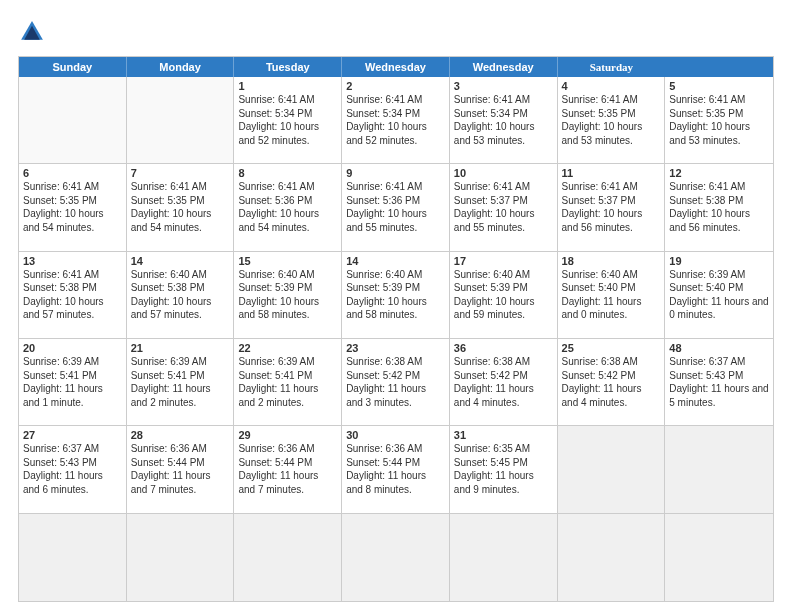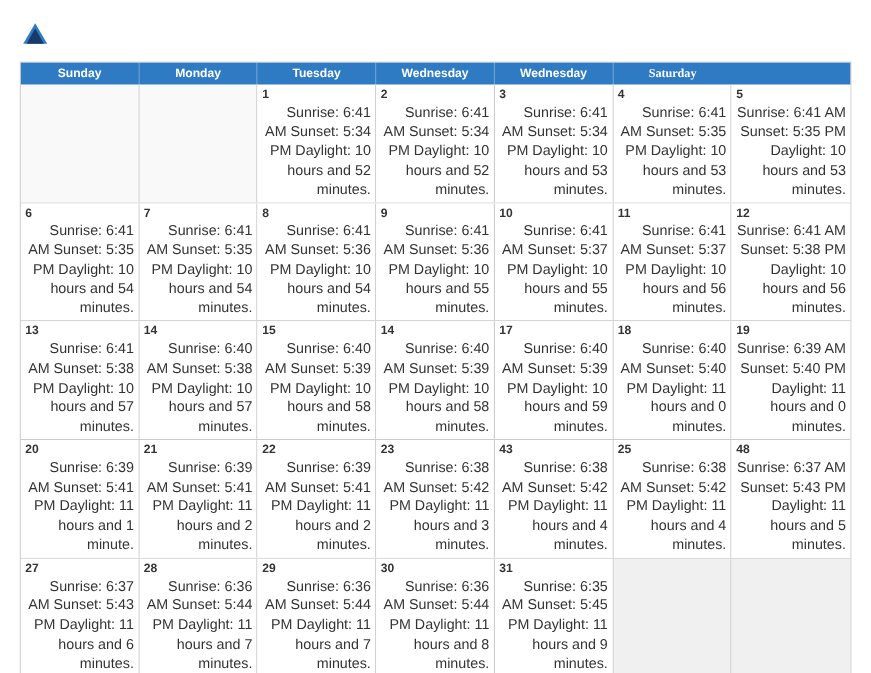--- a/index.html
+++ b/index.html
@@ -96,24 +96,23 @@
     .cal-cell.empty { background: #f9f9f9; }
     .cal-cell.shaded { background: #f0f0f0; }
     .day-num {
       font-size: 11px;
       font-weight: bold;
       color: #333;
       display: block;
       margin-bottom: 1px;
     }
     .cell-info {
-      font-size: 13px;
+      font-size: 10px;
       color: #333;
       line-height: 1.35;
-      text-align: right;
     }
   </style>
 </head>
 <body>
 
 <div class="page">
   <div class="header">
     <div class="logo">
       <svg class="logo-icon" viewBox="0 0 36 36">
         <rect x="0" y="0" width="36" height="36" fill="none"></rect>
@@ -305,21 +304,21 @@
 and 2 minutes.</div>
           </div>
           <div class="cal-cell">
             <span class="day-num">23</span>
             <div class="cell-info">Sunrise: 6:38 AM
 Sunset: 5:42 PM
 Daylight: 11 hours
 and 3 minutes.</div>
           </div>
           <div class="cal-cell">
-            <span class="day-num">43</span>
+            <span class="day-num">36</span>
             <div class="cell-info">Sunrise: 6:38 AM
 Sunset: 5:42 PM
 Daylight: 11 hours
 and 4 minutes.</div>
           </div>
           <div class="cal-cell">
             <span class="day-num">25</span>
             <div class="cell-info">Sunrise: 6:38 AM
 Sunset: 5:42 PM
 Daylight: 11 hours

